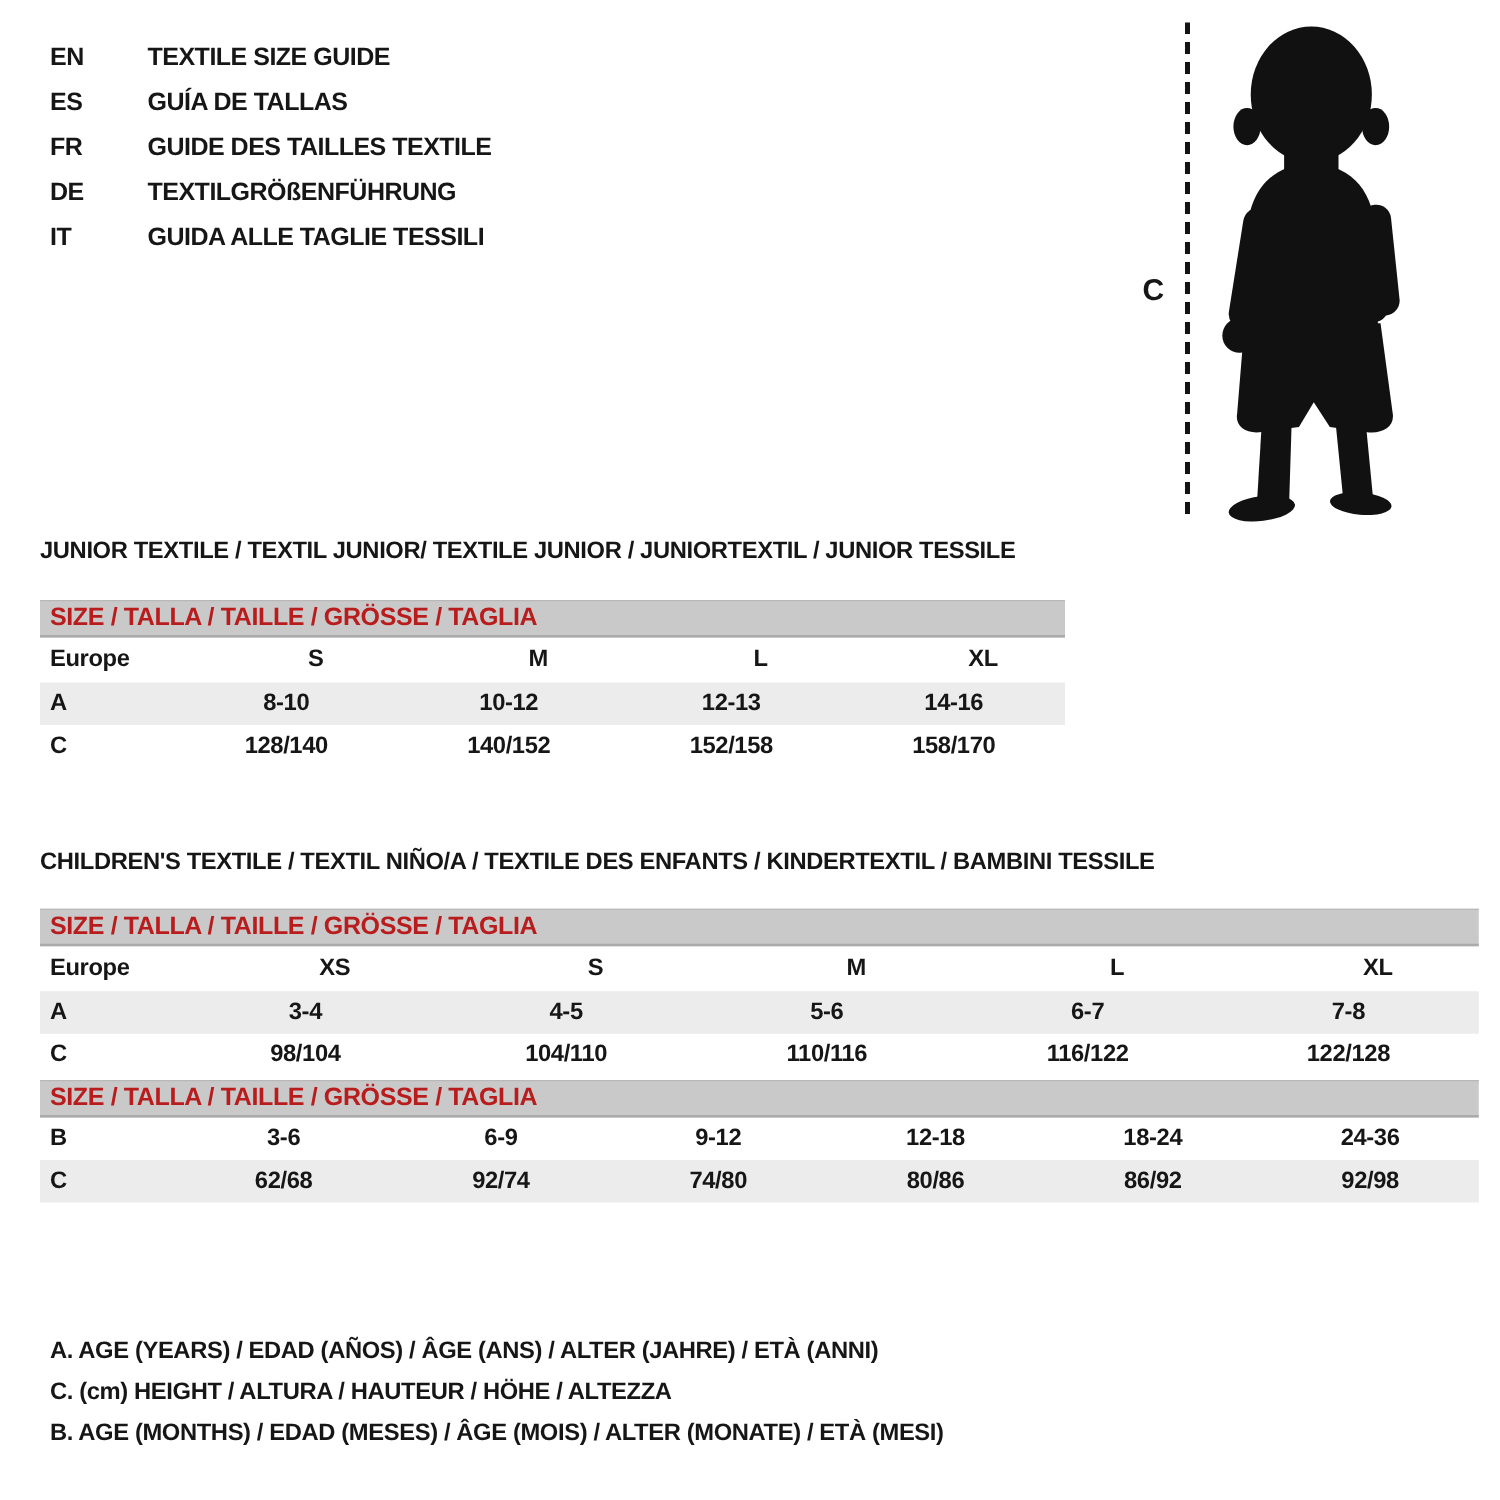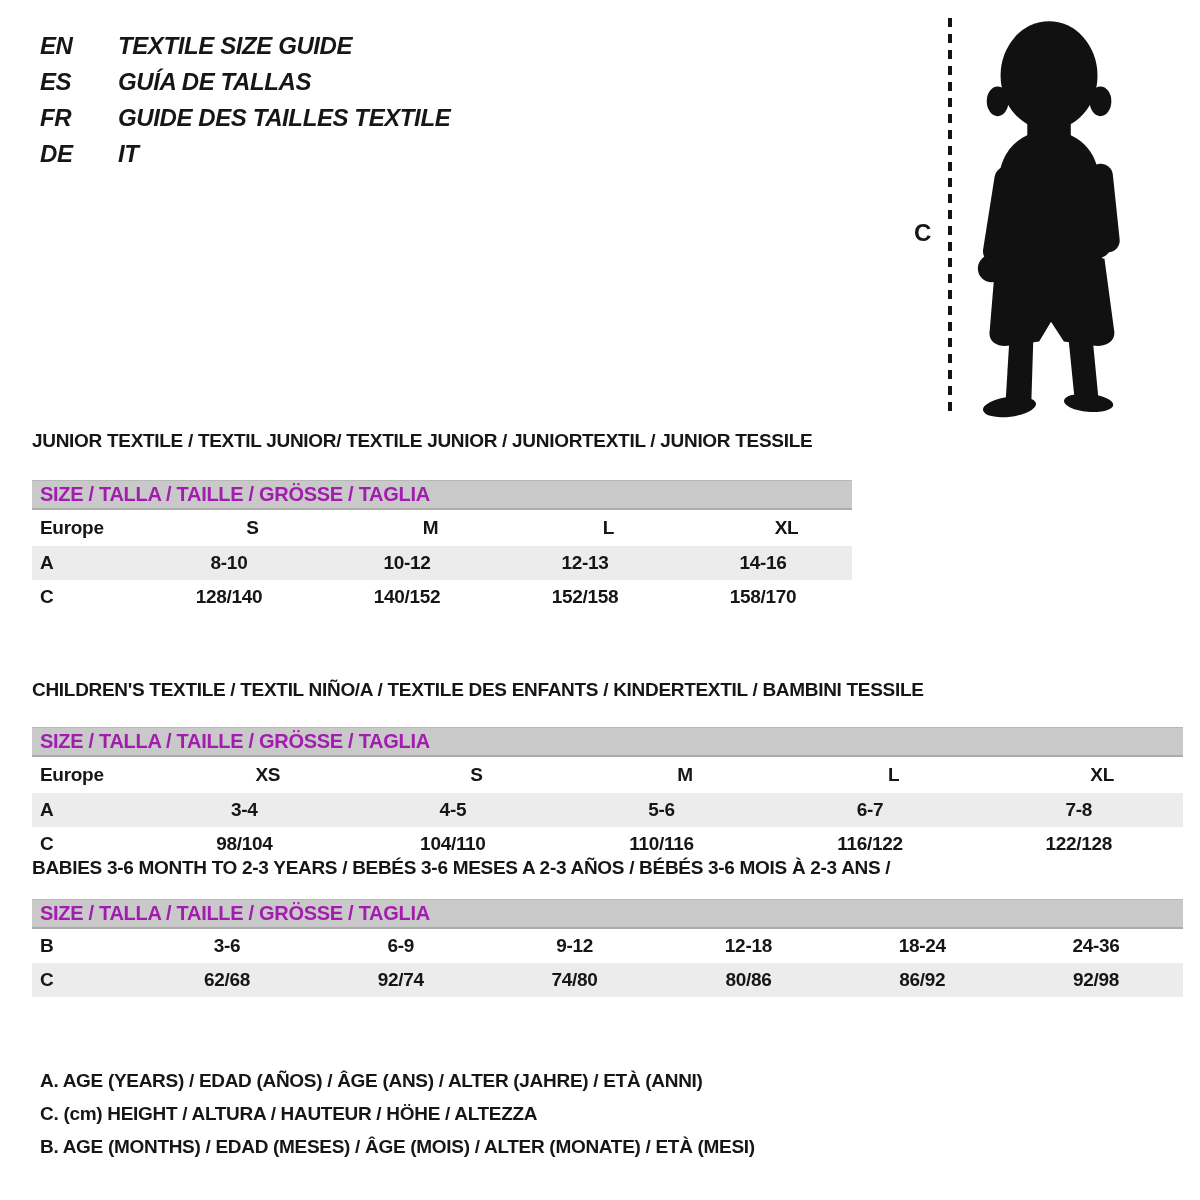--- a/index.html
+++ b/index.html
@@ -4,23 +4,22 @@
 <style>
   html,body{margin:0;padding:0;background:#fff;}
   .canvas{
     position:relative;width:1200px;height:1200px;background:#ffffff;
     font-family:"Liberation Sans",sans-serif;color:#161616;overflow:hidden;
   }
   
   .lang-header{
     position:absolute;top:28px;left:40px;
     display:grid;grid-template-columns:78px auto;
-    font-size:24px;font-weight:700;line-height:36px;letter-spacing:-0.4px;
+    font-size:20px;font-weight:700;line-height:36px;letter-spacing:-0.4px;
     white-space:nowrap;
-    font-style:italic;
   }
   
   .figure{position:absolute;top:16px;left:912px;width:250px;height:408px;}
   .measure-line{
     position:absolute;left:36px;top:2px;width:4px;height:398px;
     background:repeating-linear-gradient(to bottom,#141414 0 9px,transparent 9px 16px);
   }
   .measure-label{position:absolute;left:2px;top:203px;font-size:24px;font-weight:700;}
   .baby-svg{position:absolute;left:52px;top:0px;width:178px;height:402px;}
   
@@ -32,21 +31,21 @@
   .sec-junior{top:430px;width:820px;}
   .sec-children{top:641px;width:1151px;margin-top:38px;}
   .sec-babies{top:850px;width:1151px;}
   .sec-babies .sec-title{line-height:35px;}
   .tbl{margin-top:28px;}
   .sec-children .tbl{margin-top:26px;}
   .sec-babies .tbl{margin-top:14px;}
   .size-bar{
     height:27px;background:#c9c9c9;border-top:1px solid #b8b8b8;border-bottom:2px solid #ababab;
     display:flex;align-items:center;padding-left:8px;
-    font-size:20px;font-weight:700;letter-spacing:-0.3px;color:#a21caf;
+    font-size:20px;font-weight:700;letter-spacing:-0.3px;color:#b91c1c;
   }
   .row{display:grid;height:34px;align-items:center;font-size:19px;font-weight:700;letter-spacing:-0.3px;}
   .row.head-row{height:36px;gap:47px;}
   .row.shaded{background:#ececec;}
   .row.cols4{grid-template-columns:108px repeat(4,1fr);}
   .row.cols5{grid-template-columns:108px repeat(5,1fr);}
   .row.cols6{grid-template-columns:108px repeat(6,1fr);}
   .row .lbl{padding-left:8px;text-align:left;}
   .row .val{text-align:center;}
   
@@ -61,21 +60,23 @@
 <div class="canvas">
 
   <div class="lang-header">
     <span>EN</span>
     <span>TEXTILE SIZE GUIDE</span>
     <span>ES</span>
     <span>GUÍA DE TALLAS</span>
     <span>FR</span>
     <span>GUIDE DES TAILLES TEXTILE</span>
     <span>DE</span>
+    <span>TEXTILGRÖßENFÜHRUNG</span>
     <span>IT</span>
+    <span>GUIDA ALLE TAGLIE TESSILI</span>
   </div>
 
   <div class="figure">
     <span class="measure-label">C</span>
     <div class="measure-line"></div>
     <svg class="baby-svg" viewBox="0 0 180 400" xmlns="http://www.w3.org/2000/svg" aria-hidden="true">
       <g fill="#111111">
         <ellipse cx="86" cy="57" rx="49" ry="55"></ellipse>
         <ellipse cx="34" cy="83" rx="11" ry="15"></ellipse>
         <ellipse cx="138" cy="83" rx="11" ry="15"></ellipse>
@@ -147,21 +148,20 @@
         <span class="val">98/104</span>
         <span class="val">104/110</span>
         <span class="val">110/116</span>
         <span class="val">116/122</span>
         <span class="val">122/128</span>
       </div>
     </div>
   </section>
 
   <section class="section sec-babies">
-    <h2 class="sec-title">BABIES 3-6 MONTH TO 2-3 YEARS / BEBÉS 3-6 MESES A 2-3 AÑOS / BÉBÉS 3-6 MOIS À 2-3 ANS /</h2>
     <div class="tbl">
       <div class="size-bar">SIZE / TALLA / TAILLE / GRÖSSE / TAGLIA</div>
       <div class="row cols6">
         <span class="lbl">B</span>
         <span class="val">3-6</span>
         <span class="val">6-9</span>
         <span class="val">9-12</span>
         <span class="val">12-18</span>
         <span class="val">18-24</span>
         <span class="val">24-36</span>

